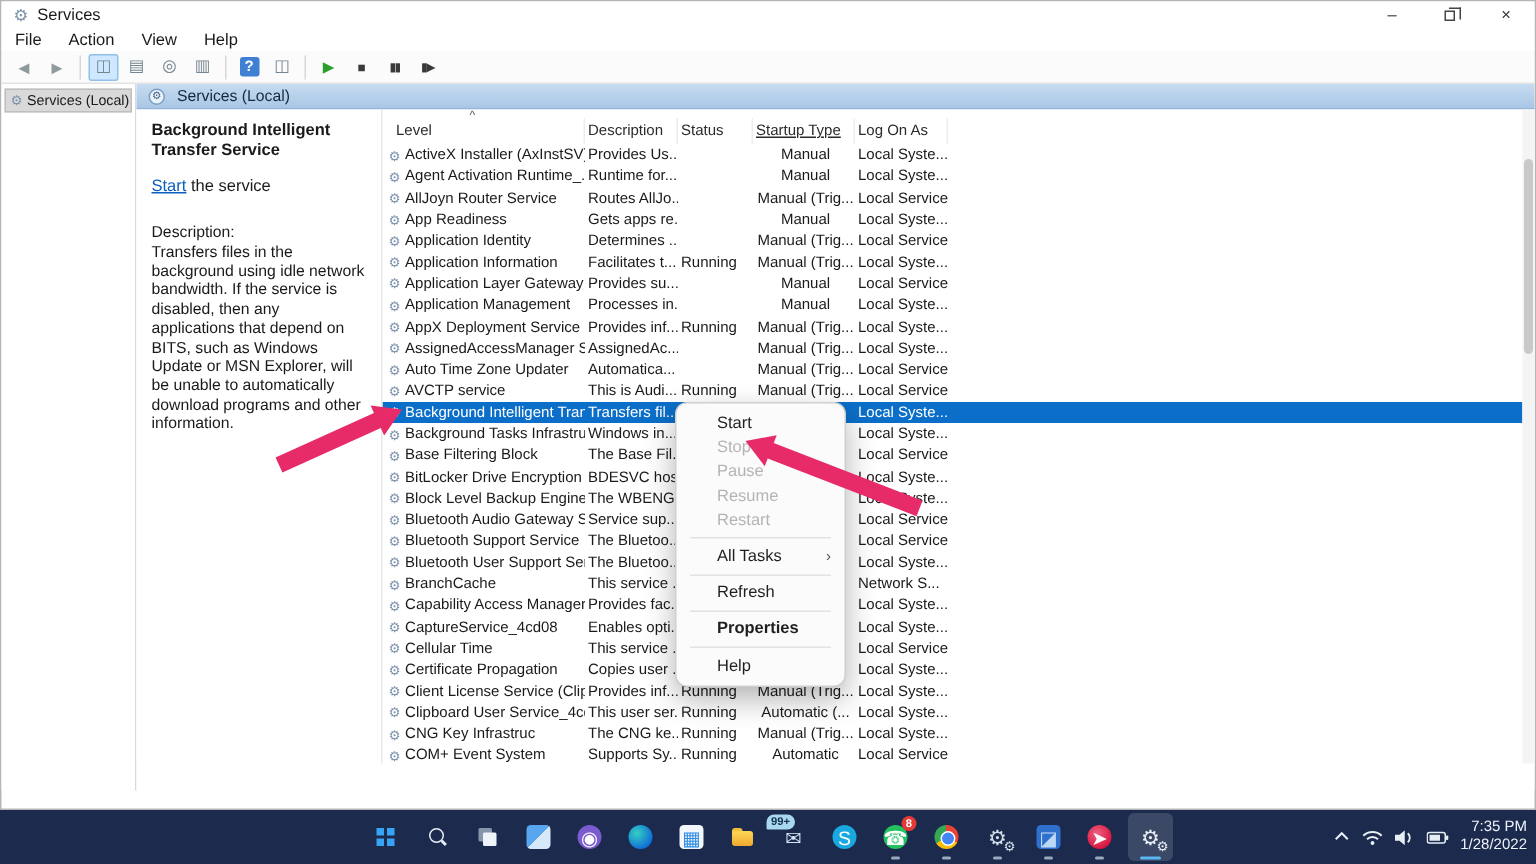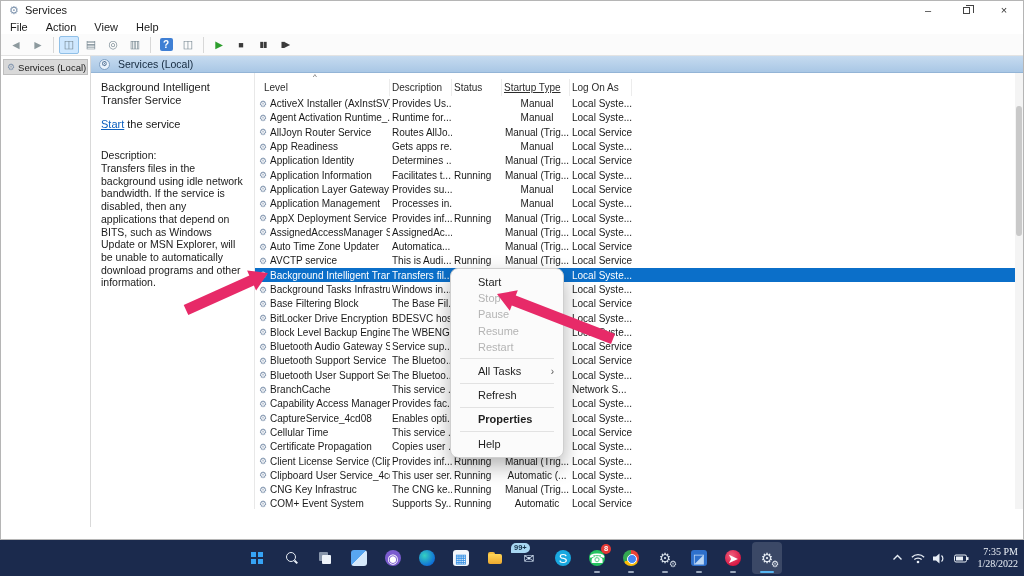--- a/index.html
+++ b/index.html
@@ -38,21 +38,21 @@
   .tree-item { margin:3px 2px 0 2px; height:16px; background:#d9d9d9; border:1px solid #bfbfbf; display:flex; align-items:center; padding-left:3px; overflow:hidden; white-space:nowrap; }
   .tree-item .gear { font-size:9px; color:#7f93ad; margin-right:3px; }
   .tree-item .lbl { font-size:9.5px; color:#1a1a1a; }
 
   .rpanel { position:absolute; left:90px; right:0; top:0; bottom:0; background:#fff; }
   .rheader { position:absolute; left:0; top:0; right:0; height:17px; background:linear-gradient(#c6dbf0,#a9c7e5); border-bottom:1px solid #93b4d6; display:flex; align-items:center; padding-left:8px; }
   .rheader .circ { width:11px; height:11px; border-radius:50%; background:#e9f2fb; border:1px solid #7e9fc2; display:flex; align-items:center; justify-content:center; font-size:7px; color:#43658a; margin-right:8px; }
   .rheader .lbl { font-size:10.5px; color:#14293e; }
 
   .desc { position:absolute; left:0; top:17px; width:163px; bottom:18px; background:#fff; padding:8px 10px 0 10px; }
-  .desc .dtitle { font-size:11px; font-weight:normal; color:#1a1a1a; line-height:13px; }
+  .desc .dtitle { font-size:11px; font-weight:bold; color:#1a1a1a; line-height:13px; }
   .desc .daction { margin-top:11px; font-size:11px; color:#1a1a1a; }
   .desc .daction a { color:#0b5fbe; text-decoration:underline; }
   .desc .dlabel { margin-top:19px; font-size:10.5px; color:#1a1a1a; }
   .desc .dtext { font-size:10.5px; color:#1a1a1a; line-height:12.7px; margin-top:1px; }
 
   .list { position:absolute; left:163px; top:17px; right:0; bottom:18px; background:#fff; border-left:1px solid #e8e8e8; }
   .colheader { position:absolute; left:0; top:0; right:8px; height:23px; display:flex; align-items:flex-end; }
   .hcell { font-size:10px; color:#2b2b2b; border-right:1px solid #ececec; height:17px; display:flex; align-items:center; position:relative; }
   .sortmark { position:absolute; left:58px; top:-1px; font-size:8px; color:#555; }
   #rows { position:absolute; left:0; top:23.5px; right:8px; bottom:0; overflow:hidden; }
@@ -108,21 +108,21 @@
   .ico-file-explorer .tb-glyph::after { content:""; position:absolute; left:1px; top:4px; width:14px; height:10px; background:linear-gradient(#ffd658,#eda92f); border-radius:2px; }
   .ico-chrome .tb-glyph { background:conic-gradient(#ea4335 0 33%, #fbbc05 0 66%, #34a853 0 100%); border-radius:50%; }
   .ico-chrome .tb-glyph::after { content:""; position:absolute; left:4px; top:4px; width:8px; height:8px; background:#4286f5; border:1.6px solid #fff; border-radius:50%; }
   .badge { position:absolute; font-size:7.5px; font-weight:bold; z-index:2; }
   .badge.red { right:1px; top:2px; background:#e53935; color:#fff; border-radius:6px; min-width:10px; height:10px; line-height:10px; text-align:center; padding:0 1px; }
   .badge.blue { left:-3px; top:1px; background:#a8d7f2; color:#14324a; border-radius:6px 6px 6px 1px; height:10px; line-height:10px; padding:0 3px; }
   .ind { position:absolute; bottom:1px; left:50%; transform:translateX(-50%); width:6px; height:2px; border-radius:1px; background:#9aa8bd; }
   .active-ind { width:14px; background:#58b7f2; }
   .tray { position:absolute; right:6px; top:0; height:36px; display:flex; align-items:center; gap:8px; }
   .tray-ico { display:flex; align-items:center; justify-content:center; }
-  .clock { text-align:right; color:#eef3f9; font-size:10px; line-height:12px;font-family:Liberation Serif, serif; }
+  .clock { text-align:right; color:#eef3f9; font-size:10px; line-height:12px; }
 </style>
 </head>
 <body>
 
 <div class="screen">
 
   <div class="window">
 
     <div class="titlebar">
       <span class="app-icon">⚙</span>

